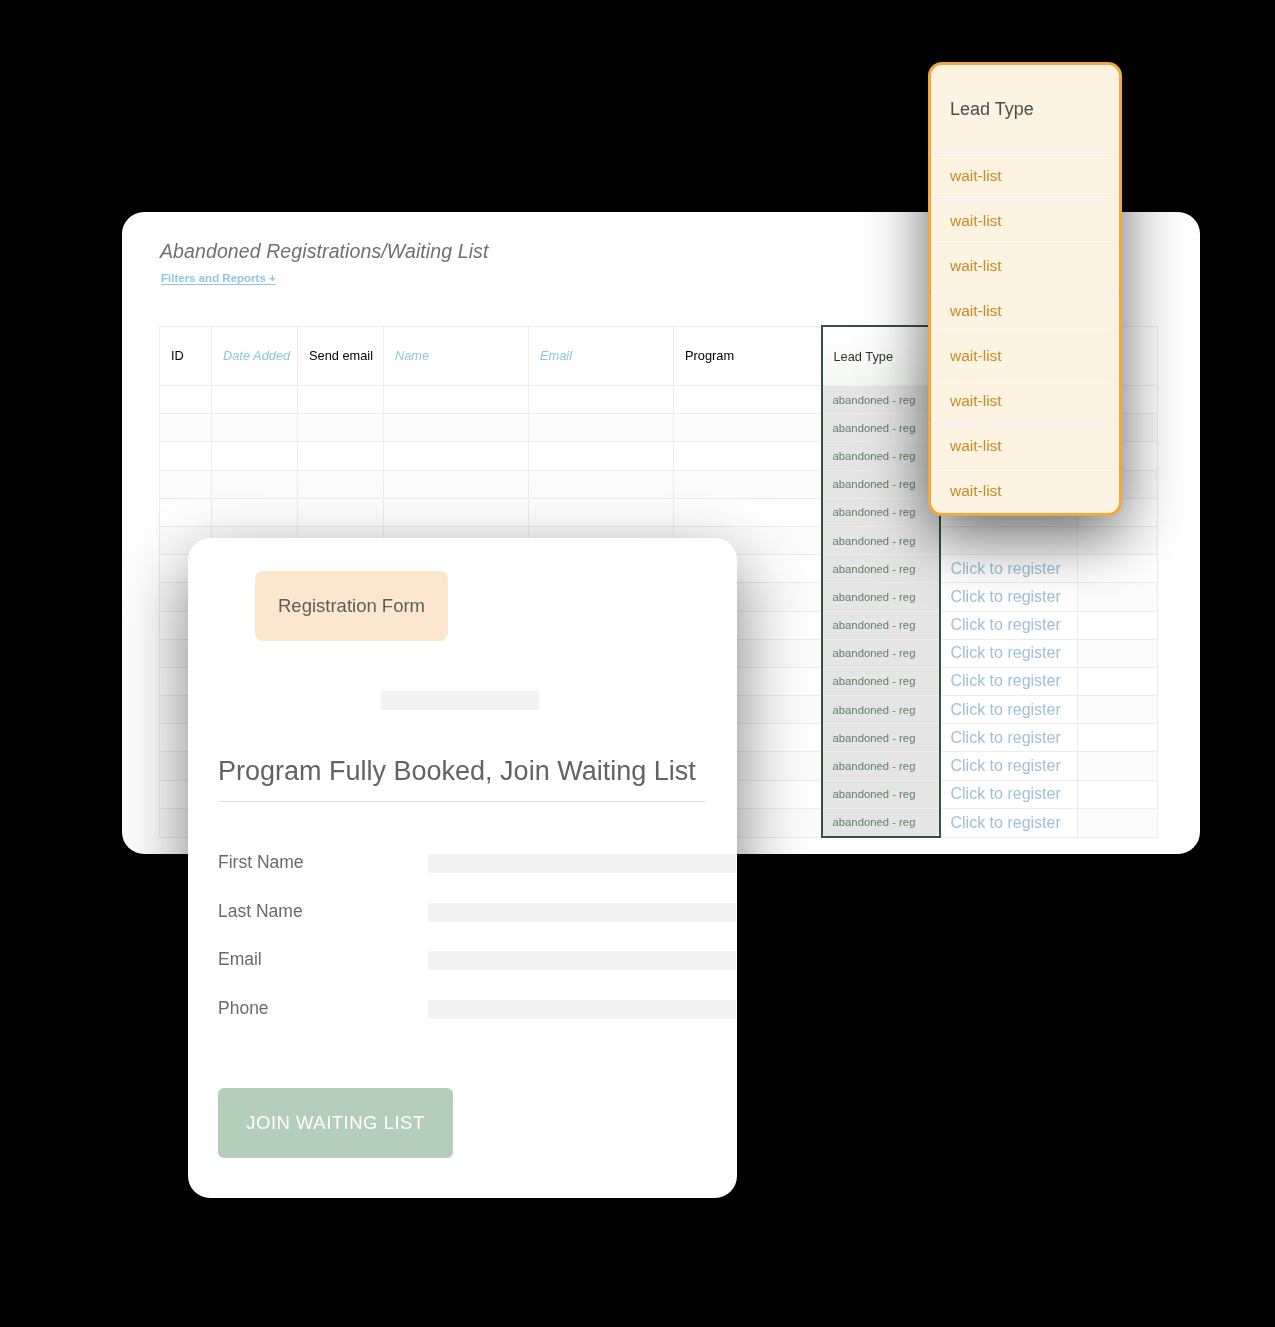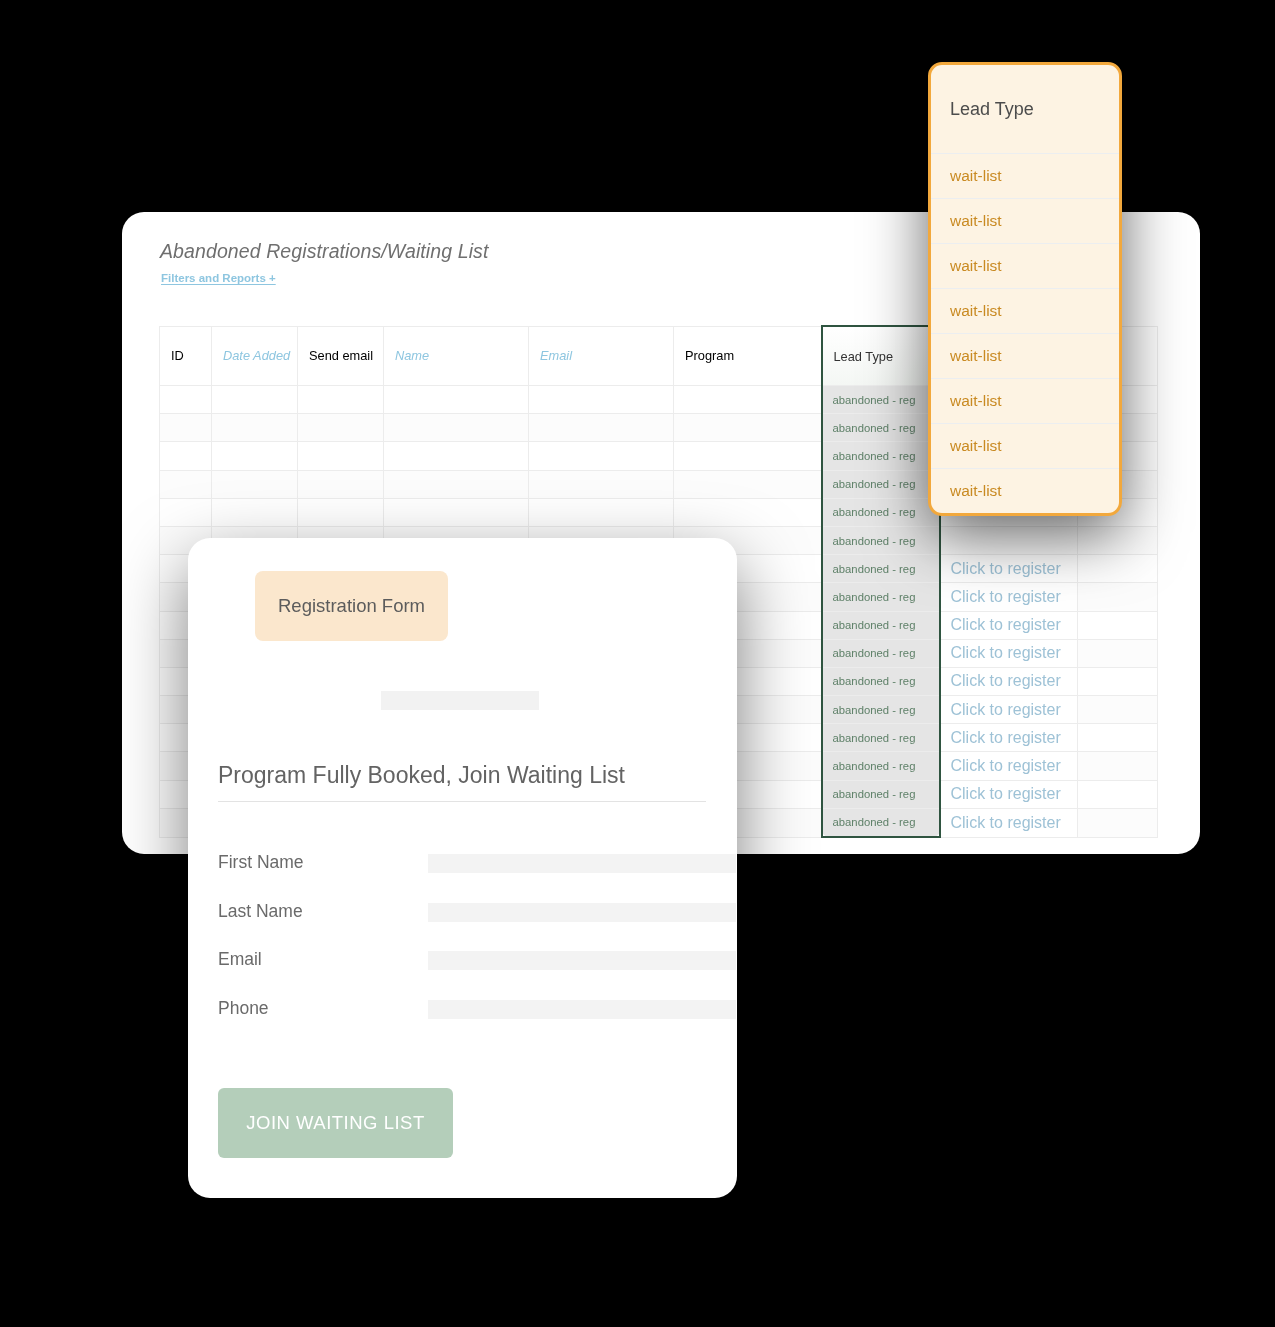--- a/index.html
+++ b/index.html
@@ -194,22 +194,22 @@
     position: absolute;
     left: 193px;
     top: 153px;
     width: 158px;
     height: 19px;
     background: #f2f2f2;
   }
   #form-heading {
     position: absolute;
     left: 30px;
-    top: 224px;
-    font-size: 23px;
+    top: 218px;
+    font-size: 27px;
     color: #636363;
     white-space: nowrap;
   }
   #form-rule {
     position: absolute;
     left: 30px;
     top: 263px;
     width: 488px;
     height: 1px;
     background: #e3e3e3;

